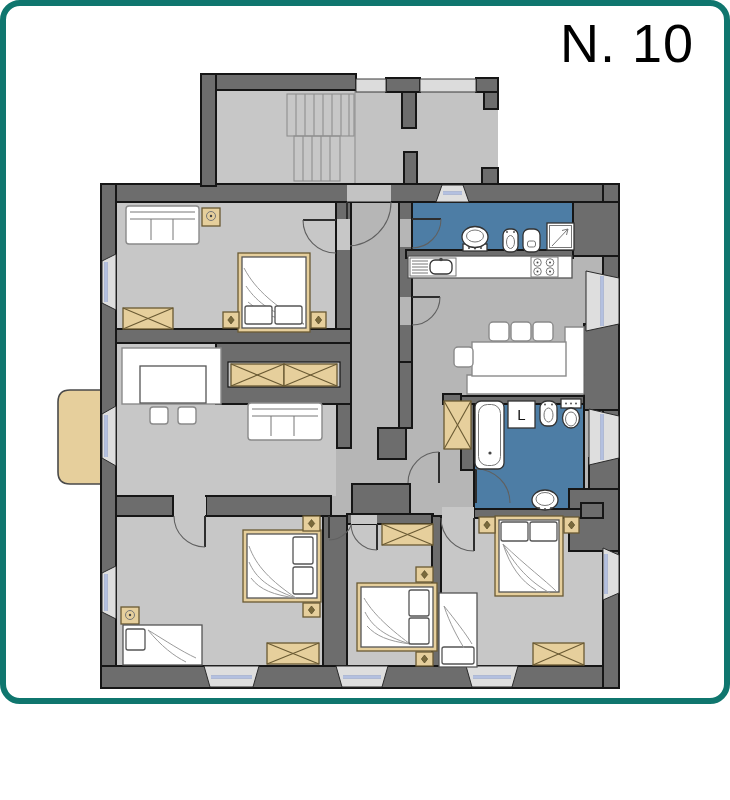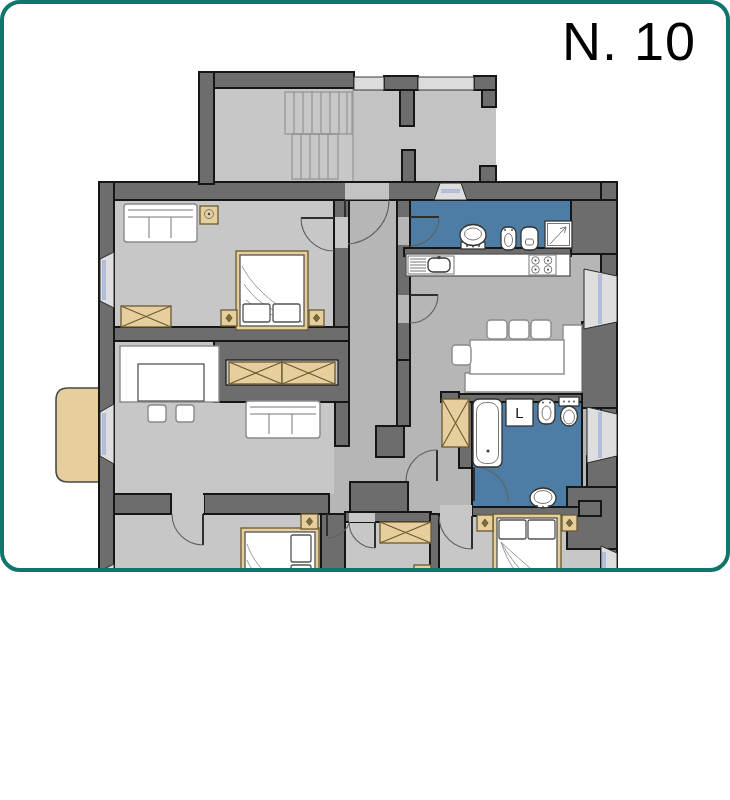--- a/index.html
+++ b/index.html
@@ -1,16 +1,16 @@
 <!DOCTYPE html>
 <html><head>
 <meta charset="utf-8">
 <style>
   html,body{margin:0;padding:0;background:#fff;}
-  .page{position:relative;width:730px;height:572px;background:#fff;border:4px solid #0f766e;
+  .page{position:relative;width:730px;height:704px;background:#fff;border:6px solid #0f766e;
         border-radius:20px;overflow:hidden;box-sizing:border-box;font-family:"Liberation Sans",sans-serif;}
   .title{position:absolute;top:6px;right:30px;font-size:54px;color:#000;letter-spacing:1px;}
   svg{position:absolute;left:0;top:0;}
   .wall{fill:#6d6d6d;stroke:#161616;stroke-width:2;}
   .gap{fill:#dcdcdc;stroke:#3a3a3a;stroke-width:1;}
   .reveal{fill:#dedede;stroke:#2a2a2a;stroke-width:1;}
   .glass{stroke:#8094c8;stroke-width:3;fill:none;}
   .glass-core{stroke:#e7ecf8;stroke-width:1;fill:none;}
   .stair{stroke:#8f8f8f;stroke-width:1.1;fill:none;}
   .arc{fill:none;stroke:#606060;stroke-width:1.1;}

